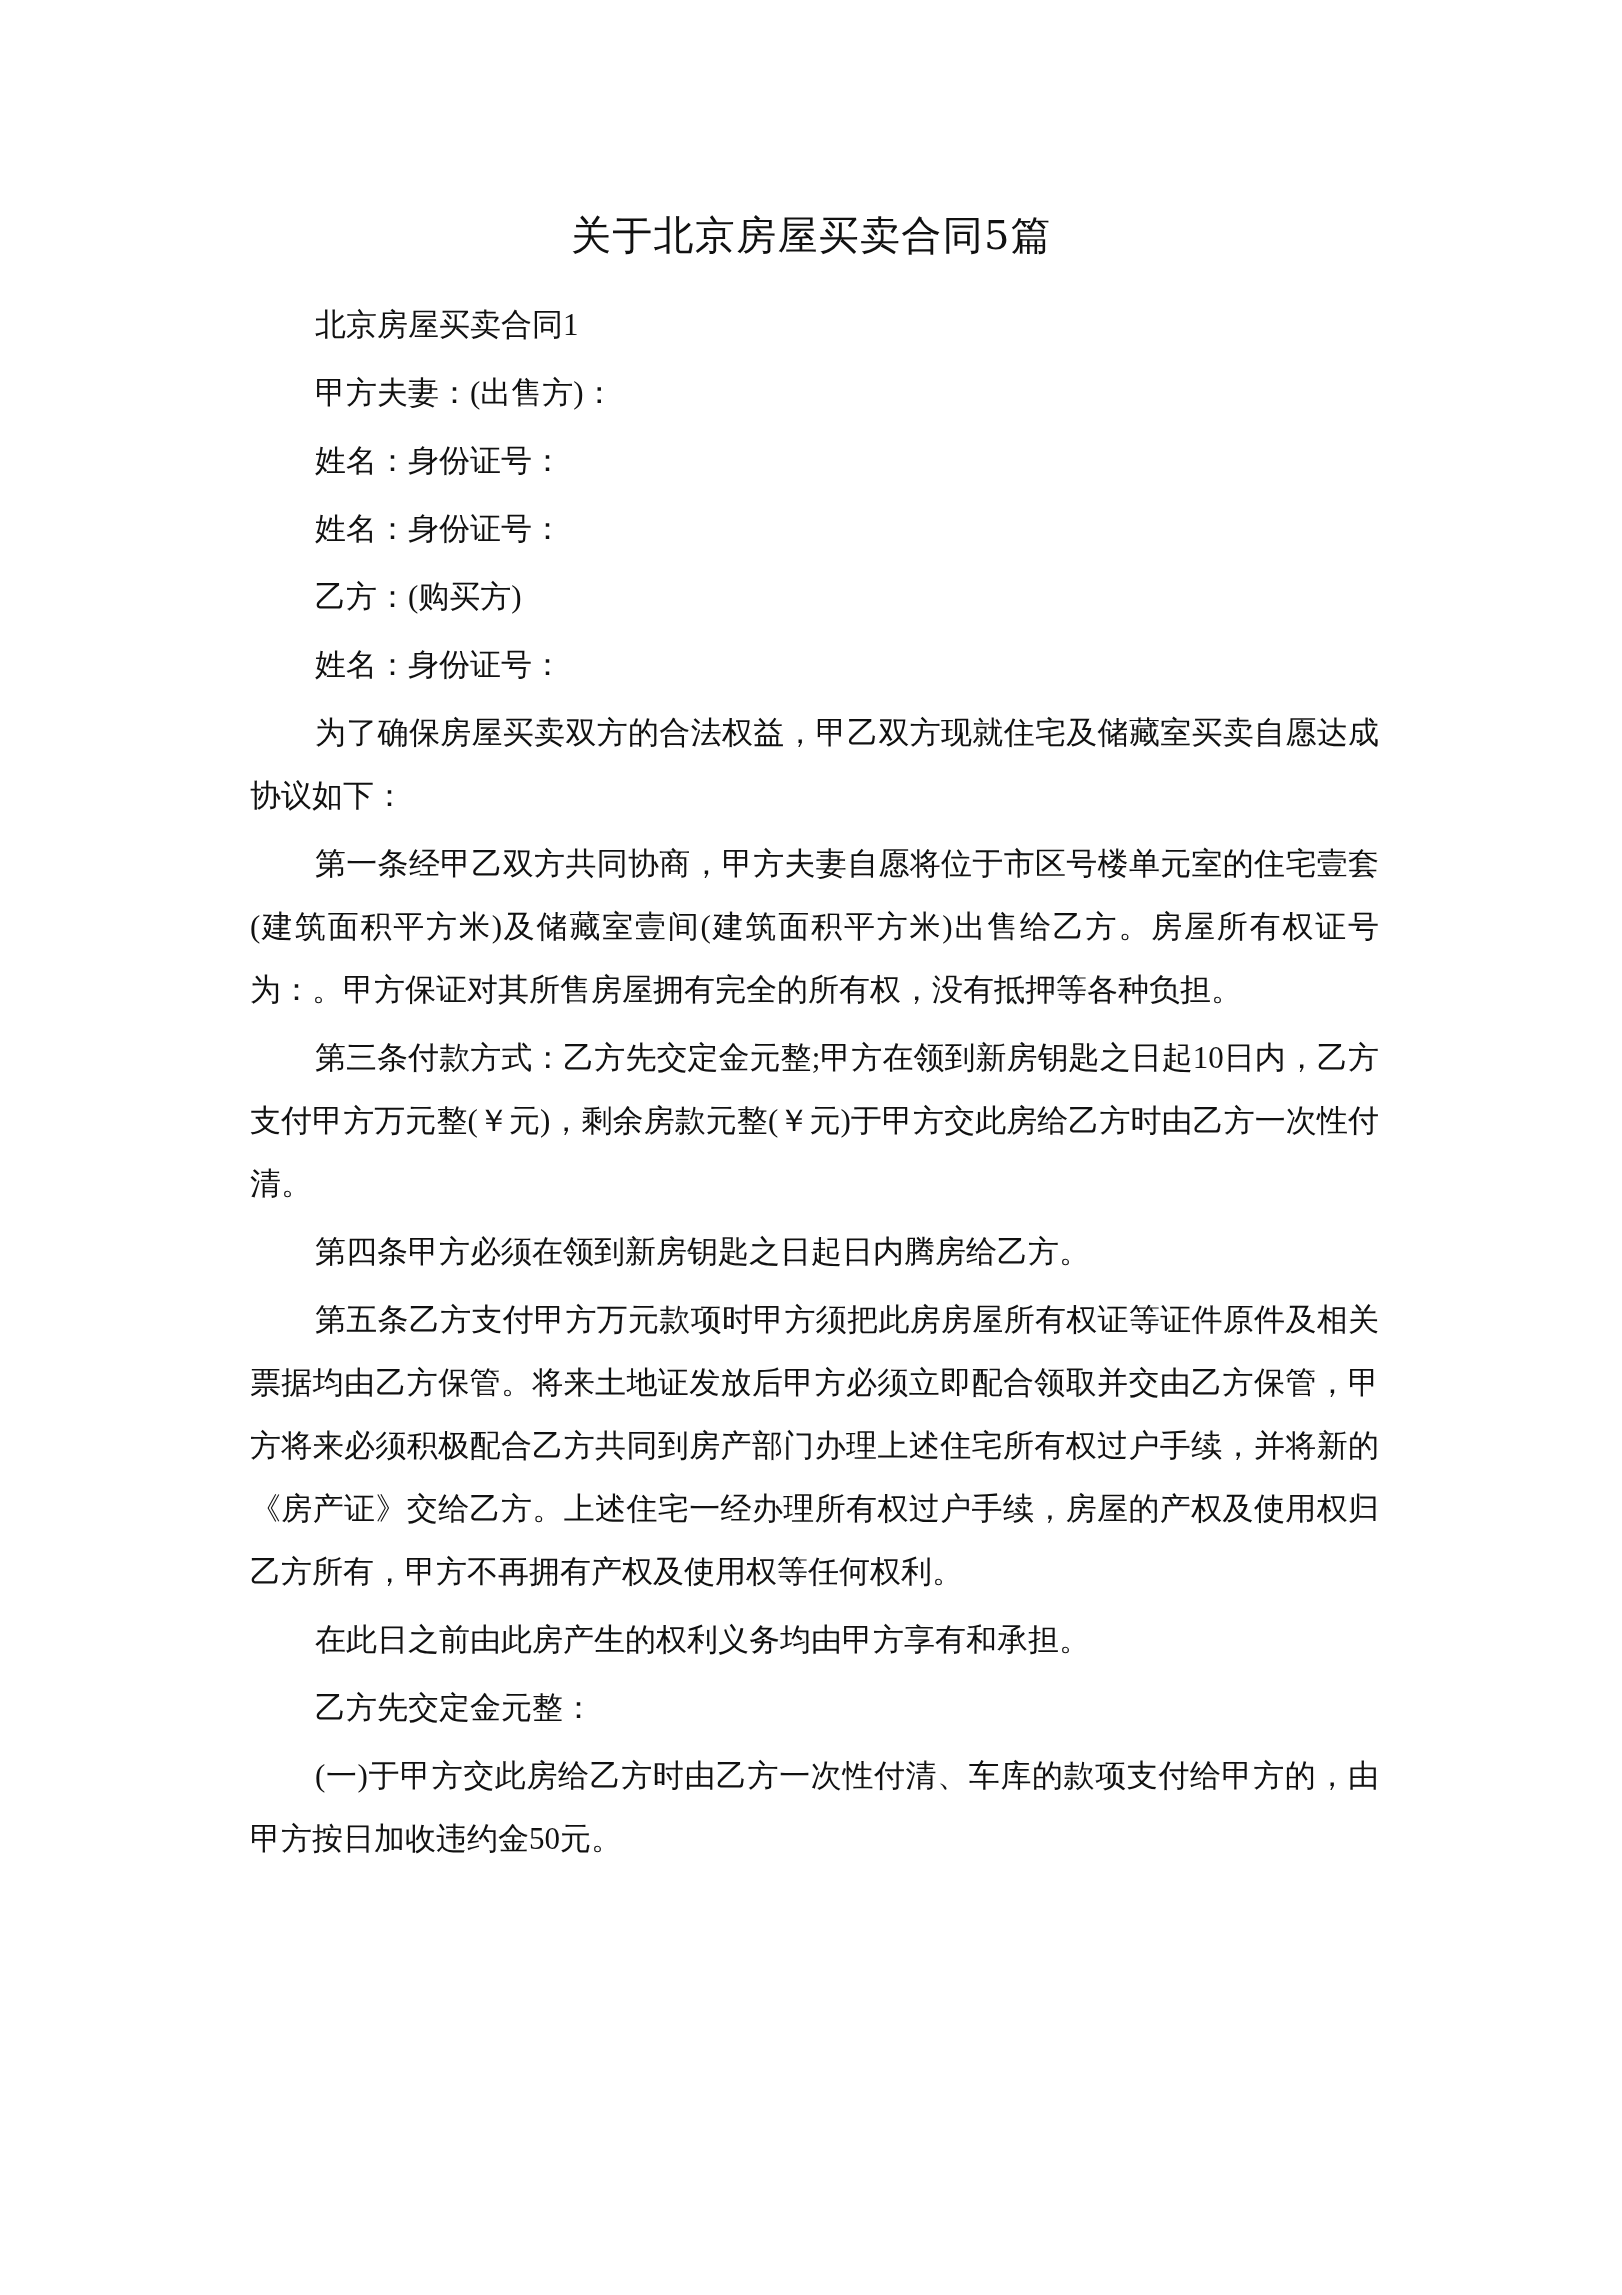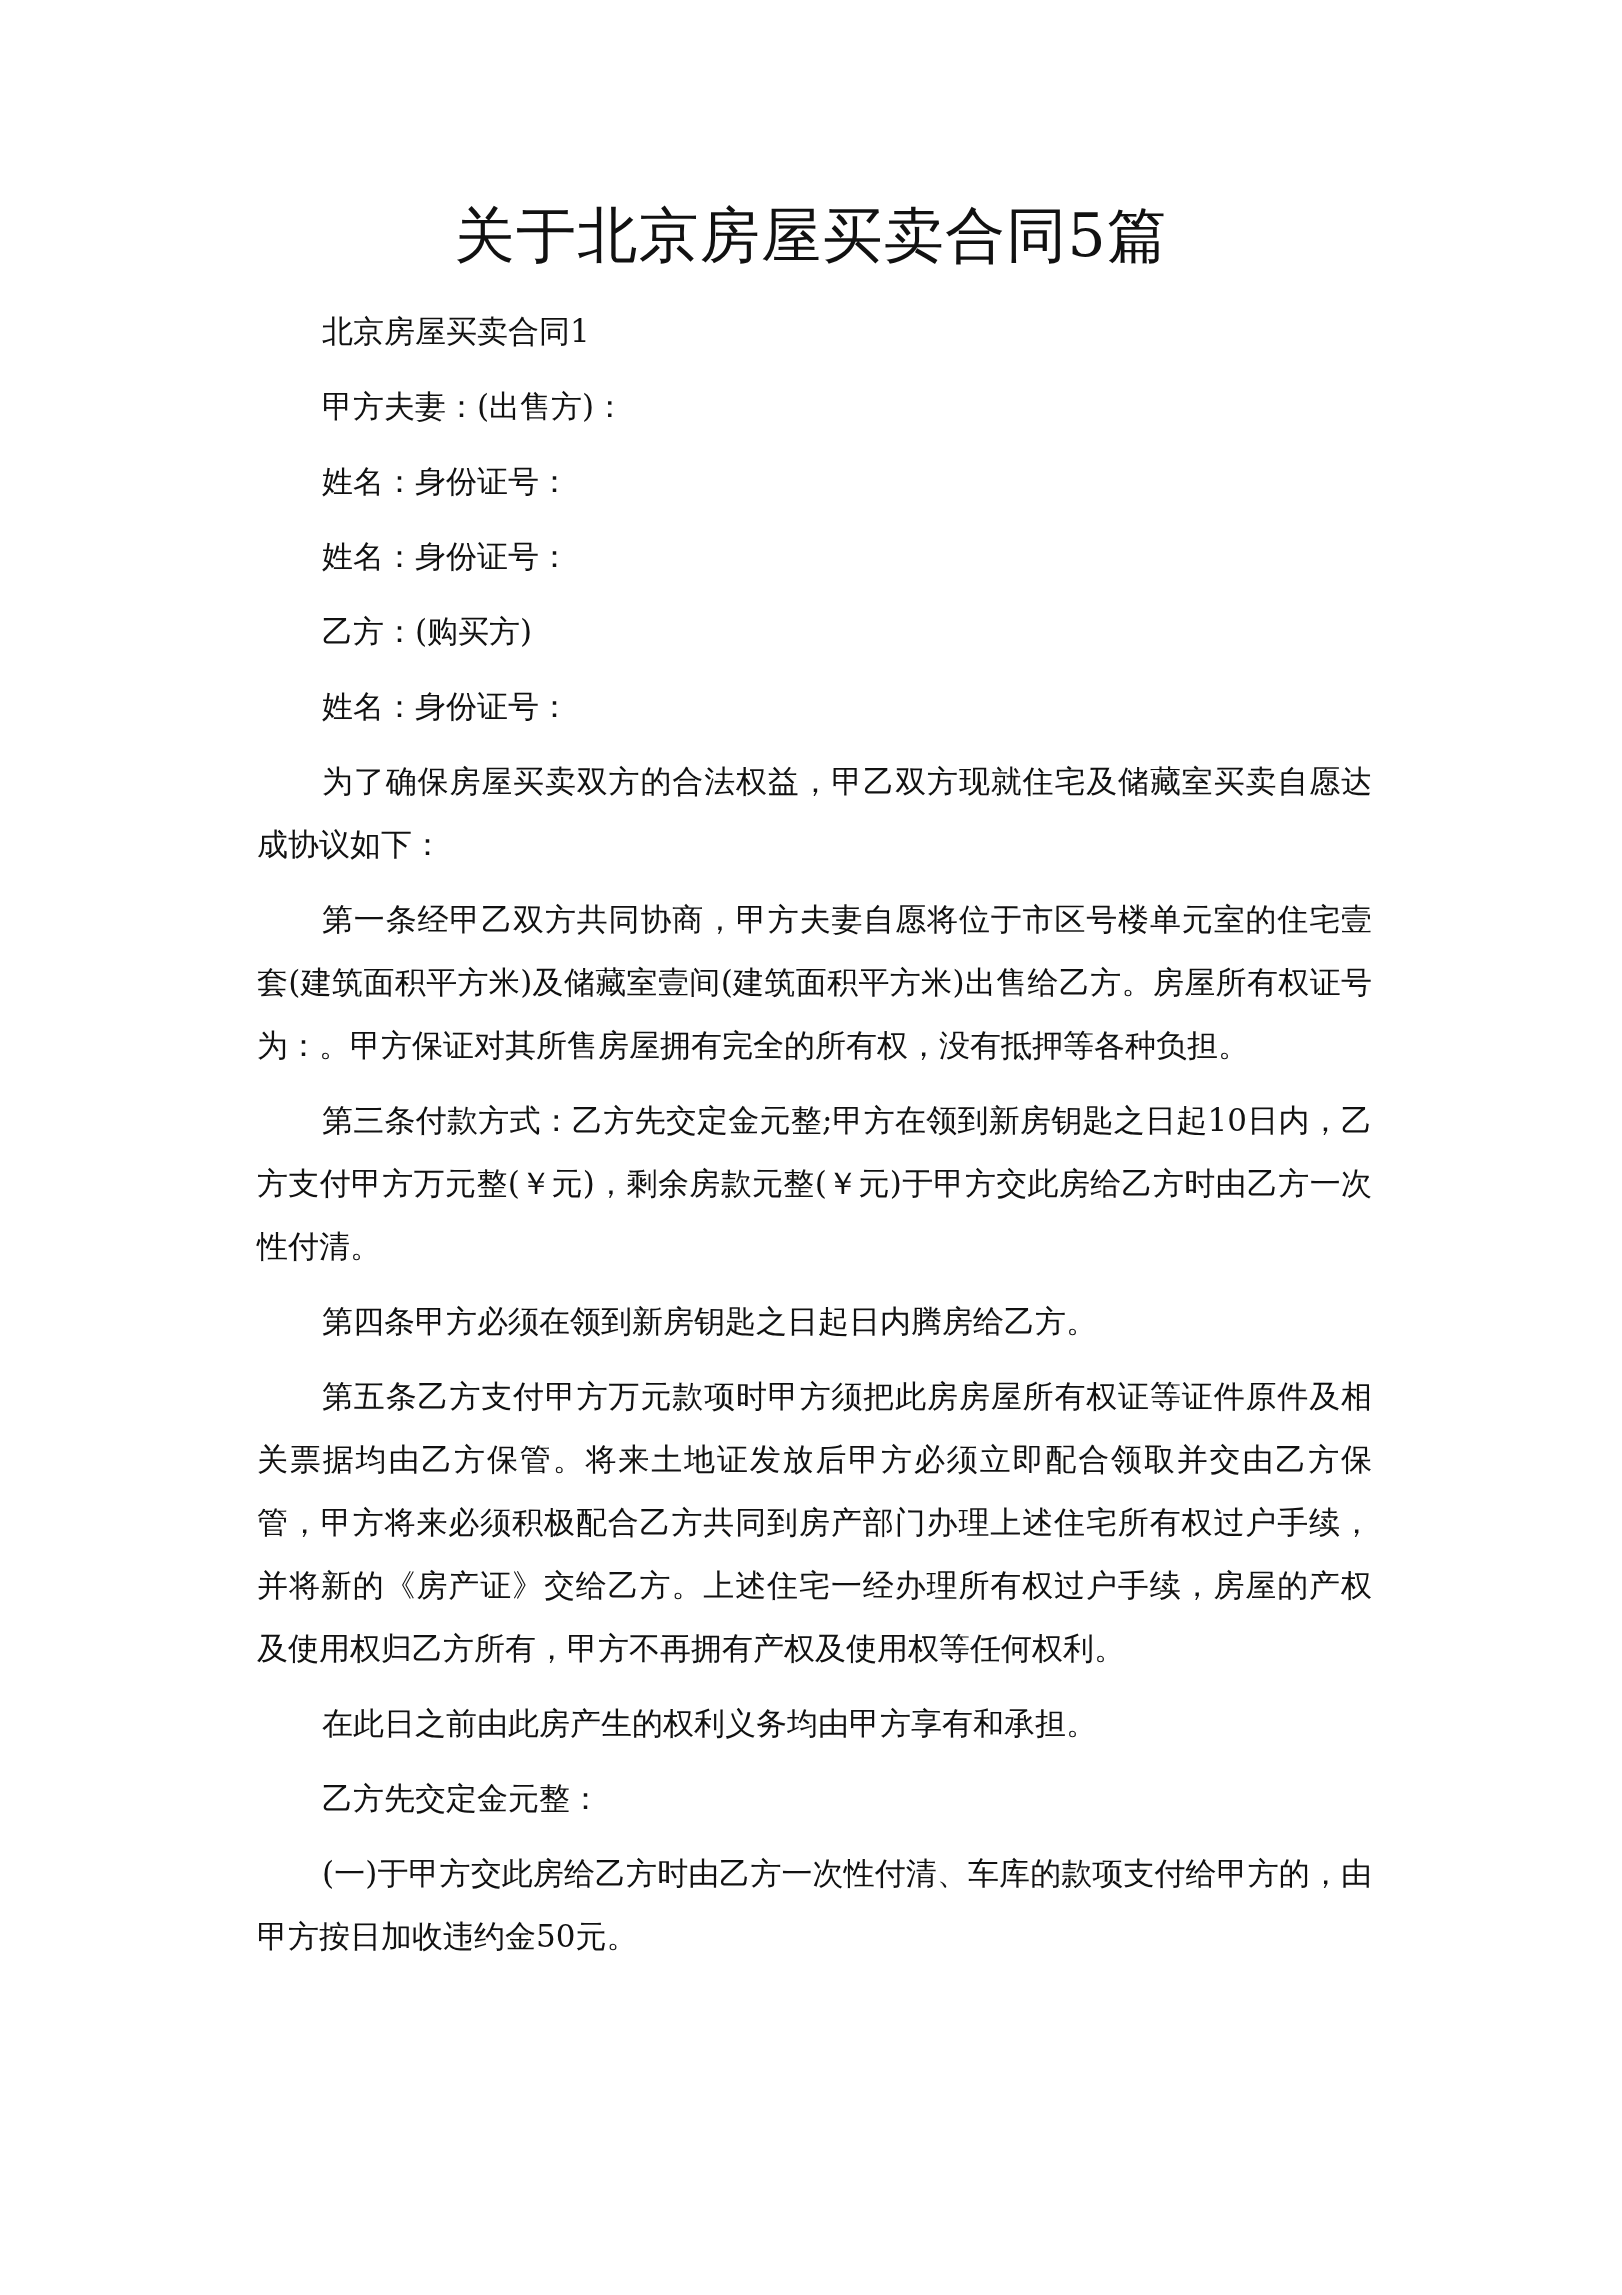--- a/index.html
+++ b/index.html
@@ -22,39 +22,40 @@
       width: 1623px;
       height: 2295px;
       background: #ffffff;
     }
     .title {
       position: absolute;
       top: 196px;
       left: 0;
       width: 1623px;
       text-align: center;
-      font-size: 60px;
+      font-size: 40px;
       line-height: 79px;
       letter-spacing: 1.3px;
       font-weight: normal;
       margin: 0;
     }
     .body {
       position: absolute;
       top: 288px;
       left: 245px;
       width: 1139px;
       font-size: 31px;
       line-height: 63px;
       text-align: justify;
       text-justify: inter-character;
     }
     .para {
-      margin: 12px;
+      margin: 5px;
       text-indent: 65px;
+      font-family: Liberation Serif, serif;
     }
   </style>
 </head>
 <body>
 
 <div class="page">
   <h1 class="title">关于北京房屋买卖合同5篇</h1>
 
   <div class="body">
     <p class="para">北京房屋买卖合同1</p>

